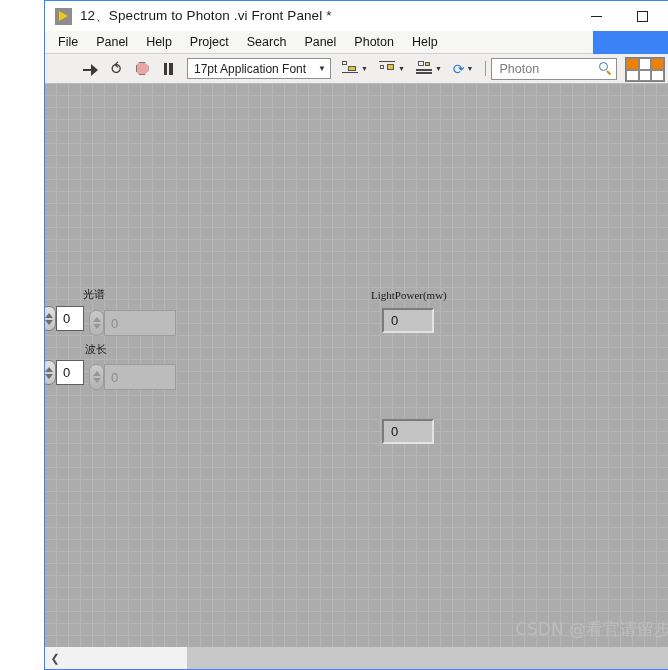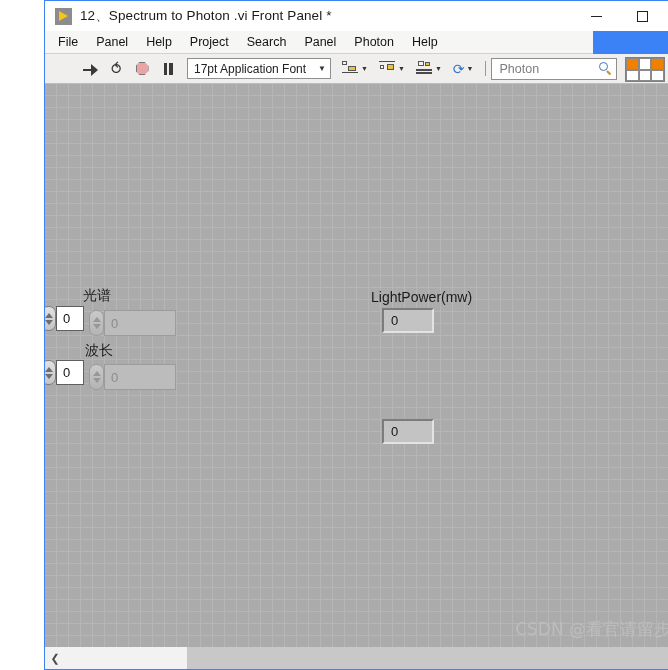--- a/index.html
+++ b/index.html
@@ -174,21 +174,21 @@
     background-image:
       linear-gradient(to right, #b6b6b6 1px, transparent 1px),
       linear-gradient(to bottom, #b6b6b6 1px, transparent 1px);
     background-size: 12px 12px;
     background-position: -1px -1px;
     overflow: hidden;
   }
 
   .pnl-label {
     position: absolute;
-    font-size: 14px; color: #1b1b1b; white-space: nowrap;
+    font-size: 11px; color: #1b1b1b; white-space: nowrap; font-family: Liberation Serif, serif;
   }
 
   
   .num-ctrl { position: absolute; display: flex; align-items: stretch; }
   .spinner {
     width: 15px; border: 1px solid #7e7e7e;
     border-radius: 7px;
     background: linear-gradient(to bottom, #e2e2e2, #c4c4c4);
     display: flex; flex-direction: column; align-items: center; justify-content: center;
     flex: 0 0 auto;

